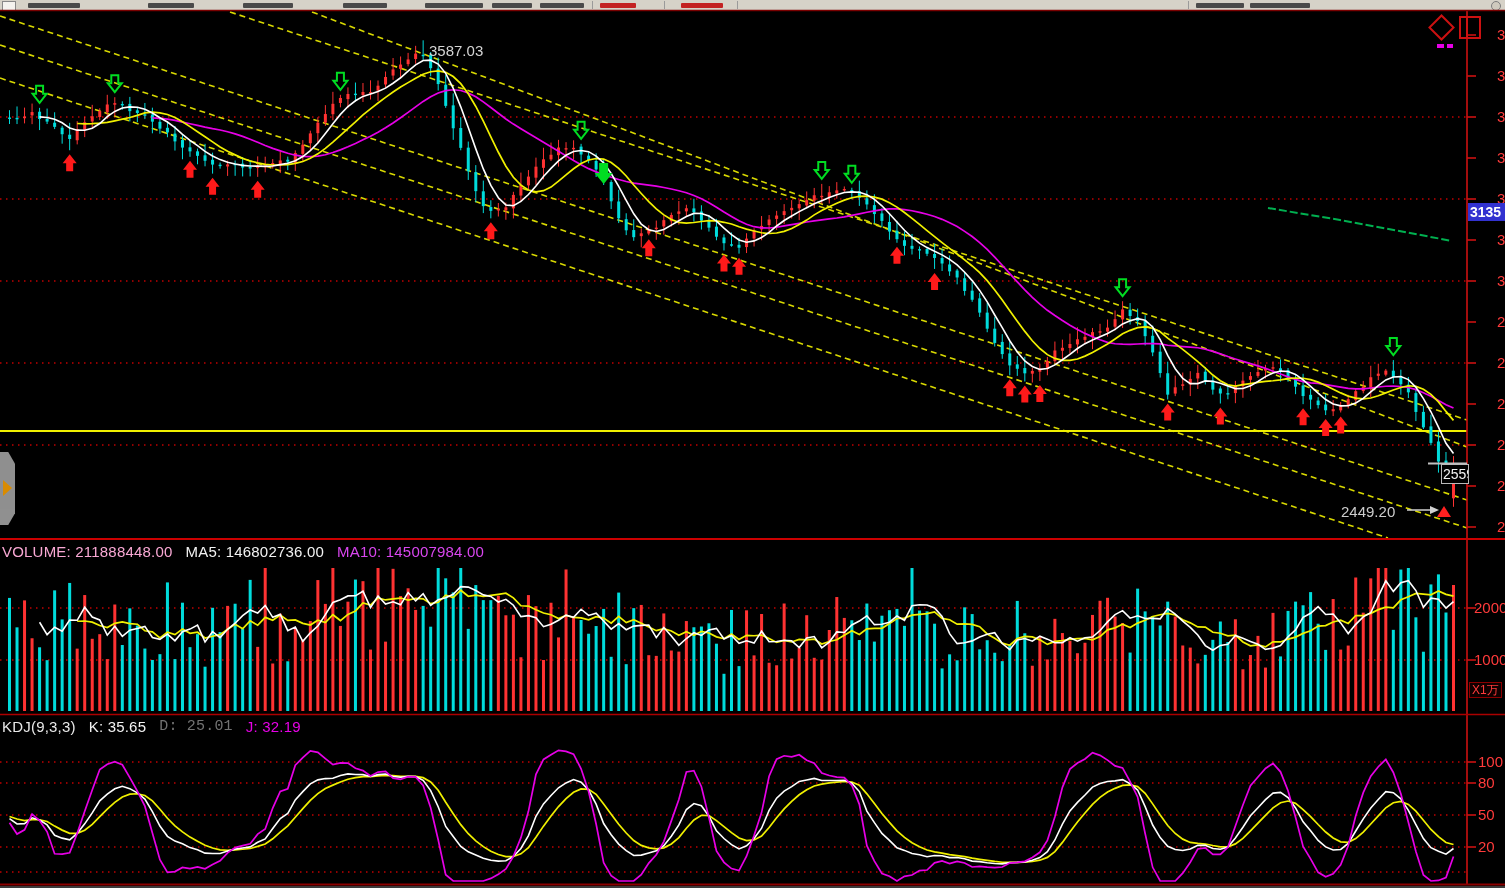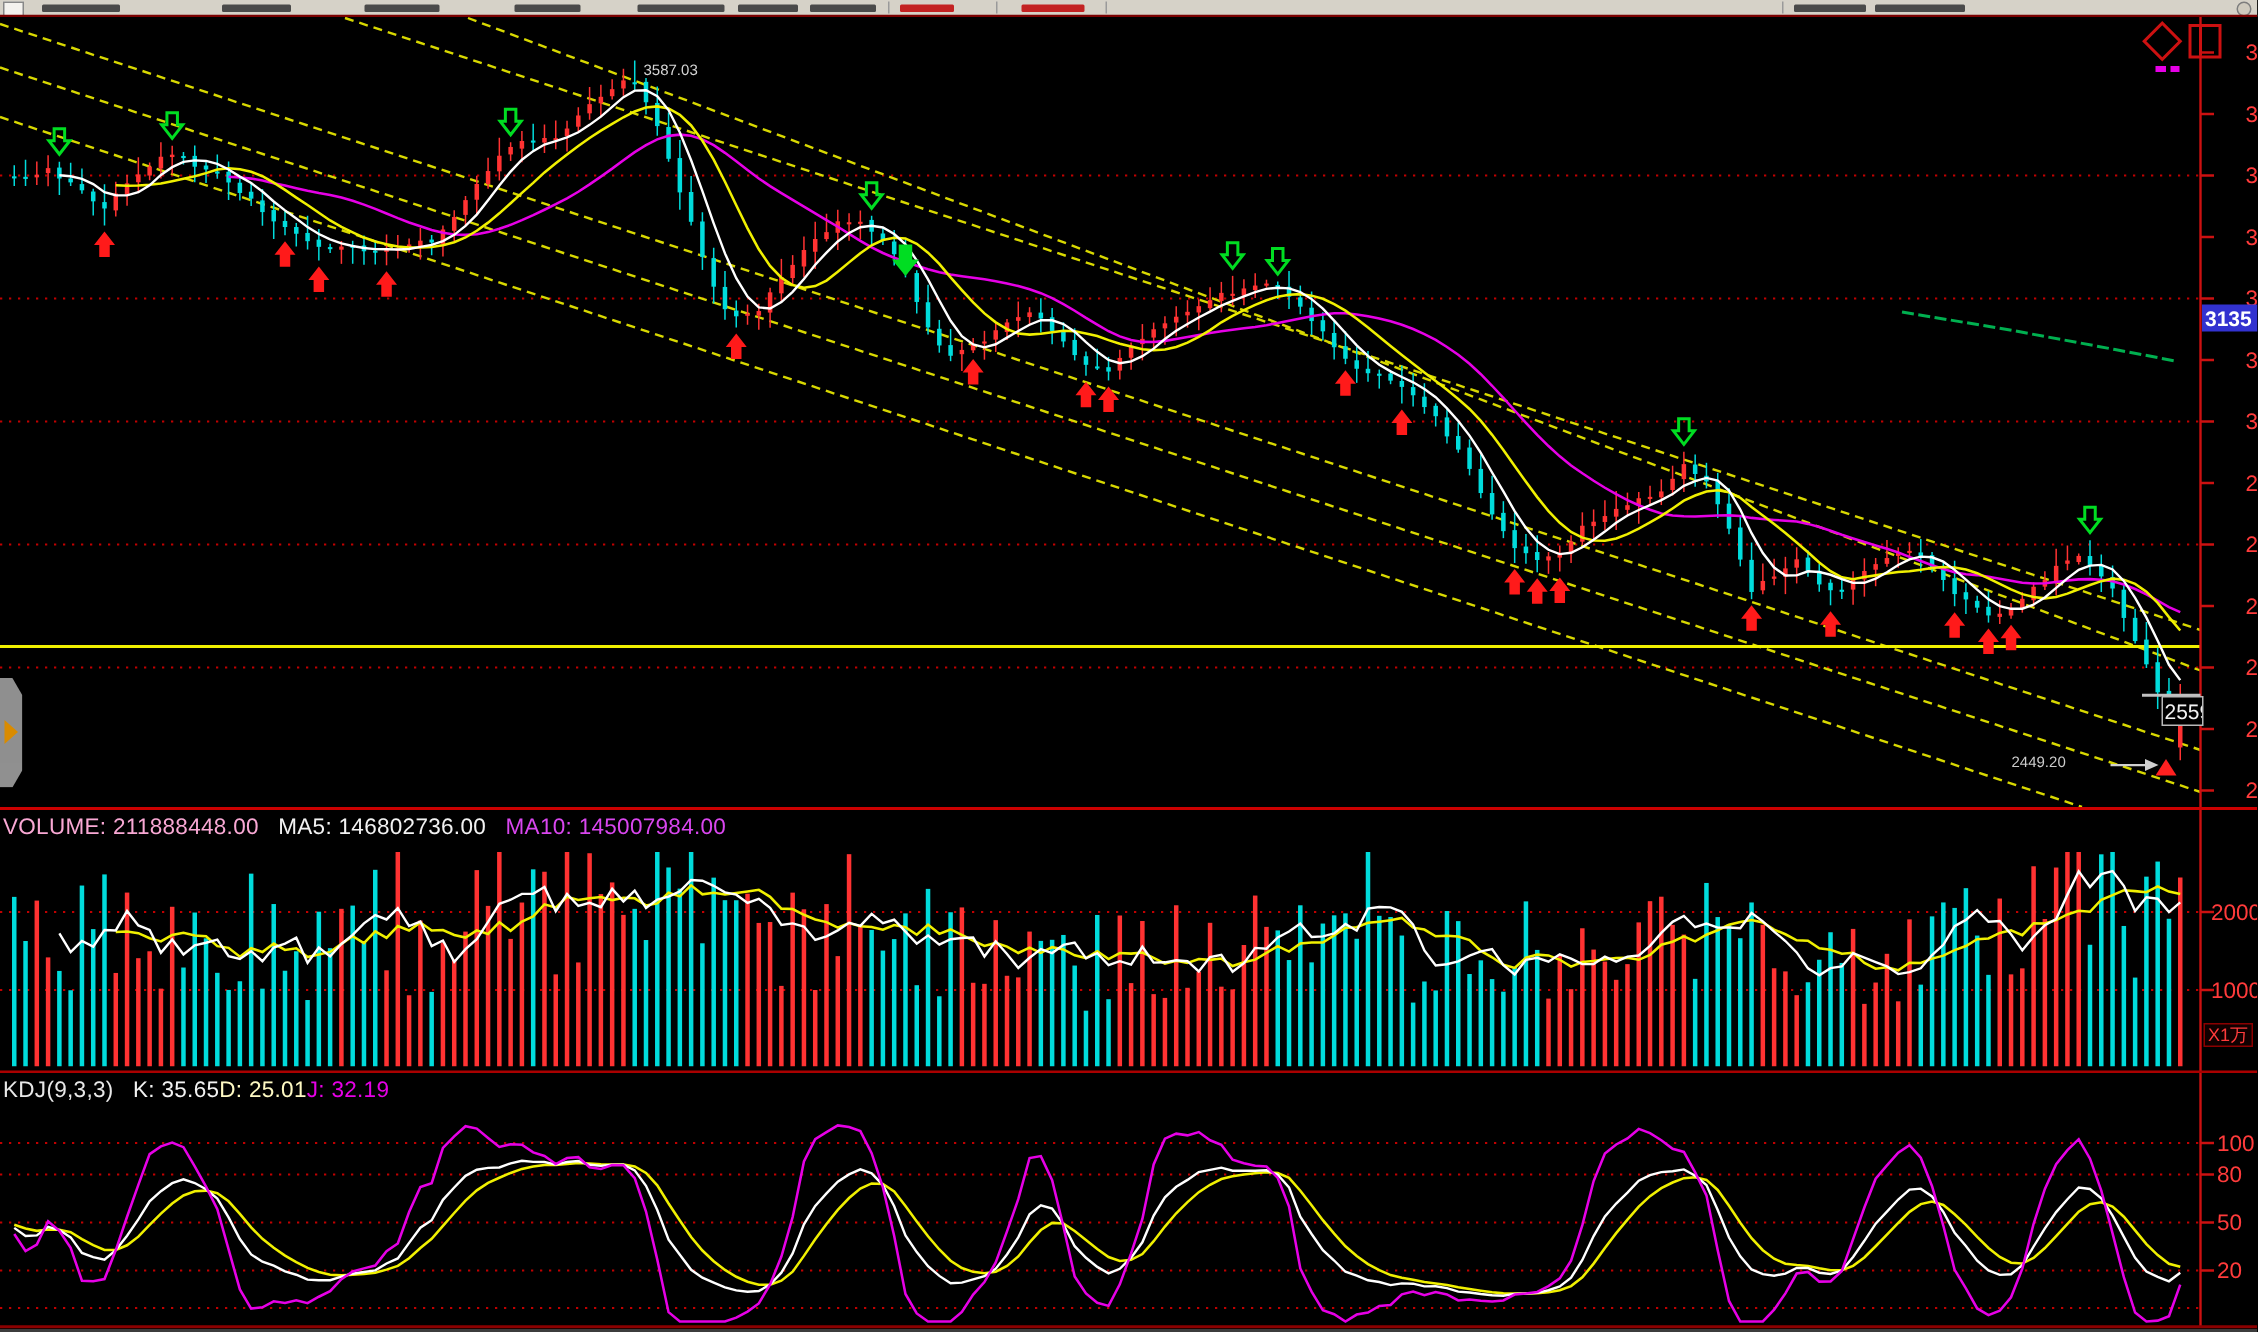--- a/index.html
+++ b/index.html
@@ -12,21 +12,21 @@
   .tb-icon{position:absolute;left:2px;top:1px;width:12px;height:8px;background:#f4f2ee;border:1px solid #888;}
   .tb-circle{position:absolute;left:1491px;top:1px;width:8px;height:8px;border-radius:50%;background:#cfcabe;border:1px solid #7d7d7d;}
   svg#cv{position:absolute;left:0;top:0;}
   .hdr{position:absolute;display:flex;align-items:center;gap:13px;white-space:nowrap;
        font-size:15px;letter-spacing:0.2px;}
   .hdr .item{display:flex;gap:5px;}
   #main-header{left:2px;top:13px;color:#e8e8e8;}
   #vol-header{left:2px;top:543px;color:#e8e8e8;}
   #kdj-header{left:2px;top:718px;color:#e8e8e8;}
   .uparrow-ico{display:inline-block;width:13px;height:16px;margin:0 1px;}
-  .anno{position:absolute;color:#d4d4d4;font-size:10px;white-space:nowrap;}
+  .anno{position:absolute;color:#d4d4d4;font-size:15px;white-space:nowrap;}
   #peak-label{left:429px;top:42px;}
   #low-label{left:1341px;top:503px;color:#cccccc;}
   #price-tag{position:absolute;left:1441px;top:464px;width:25px;height:18px;border:1px solid #b9b9b9;
              background:#000;color:#f2f2f2;font-size:14px;line-height:18px;overflow:hidden;white-space:nowrap;padding-left:1px;}
   #ref-tag{position:absolute;left:1468px;top:203px;width:37px;height:18px;background:#3232d0;color:#ffffff;
            font-size:14px;line-height:18px;font-weight:bold;padding-left:2px;overflow:hidden;white-space:nowrap;}
   #unit-tag{position:absolute;left:1469px;top:682px;color:#ff3b3b;font-size:12px;line-height:14px;
             border:1px solid #8b0000;padding:0 2px;background:#100000;white-space:nowrap;}
   .icon-diamond{position:absolute;left:1432px;top:18px;width:15px;height:15px;border:2px solid #cc1111;
                 transform:rotate(45deg);background:transparent;}
@@ -769,23 +769,23 @@
 
 
   <div class="hdr" id="vol-header">
       <span class="item" style="color: #f9a8d4;">VOLUME: 211888448.00</span>
       <span class="item" style="color: rgb(242, 242, 242); text-align: center;">MA5: 146802736.00</span>
       <span class="item" style="color: #d946ef;">MA10: 145007984.00</span>
     </div>
 
   <div class="hdr" id="kdj-header">
     <span>KDJ(9,3,3)</span>
-    <span id="kdj-legend" style="display:flex;">
+    <span id="kdj-legend" style="display:flex;gap:13px">
         <span class="item" style="color: rgb(242, 242, 242);">K: 35.65</span>
-        <span class="item" style="color: #fef9c3;">D: 25.01</span>
+        <span class="item" style="color: #737373; font-family: Liberation Mono, monospace;">D: 25.01</span>
         <span class="item" style="color: rgb(230, 0, 230);">J: 32.19</span>
       </span>
   </div>
 
   <div class="anno" id="peak-label">3587.03</div>
   <div class="anno" id="low-label">2449.20</div>
   <div id="price-tag">2559</div>
   <div id="ref-tag">3135</div>
   <div id="unit-tag">X1万</div>
 

